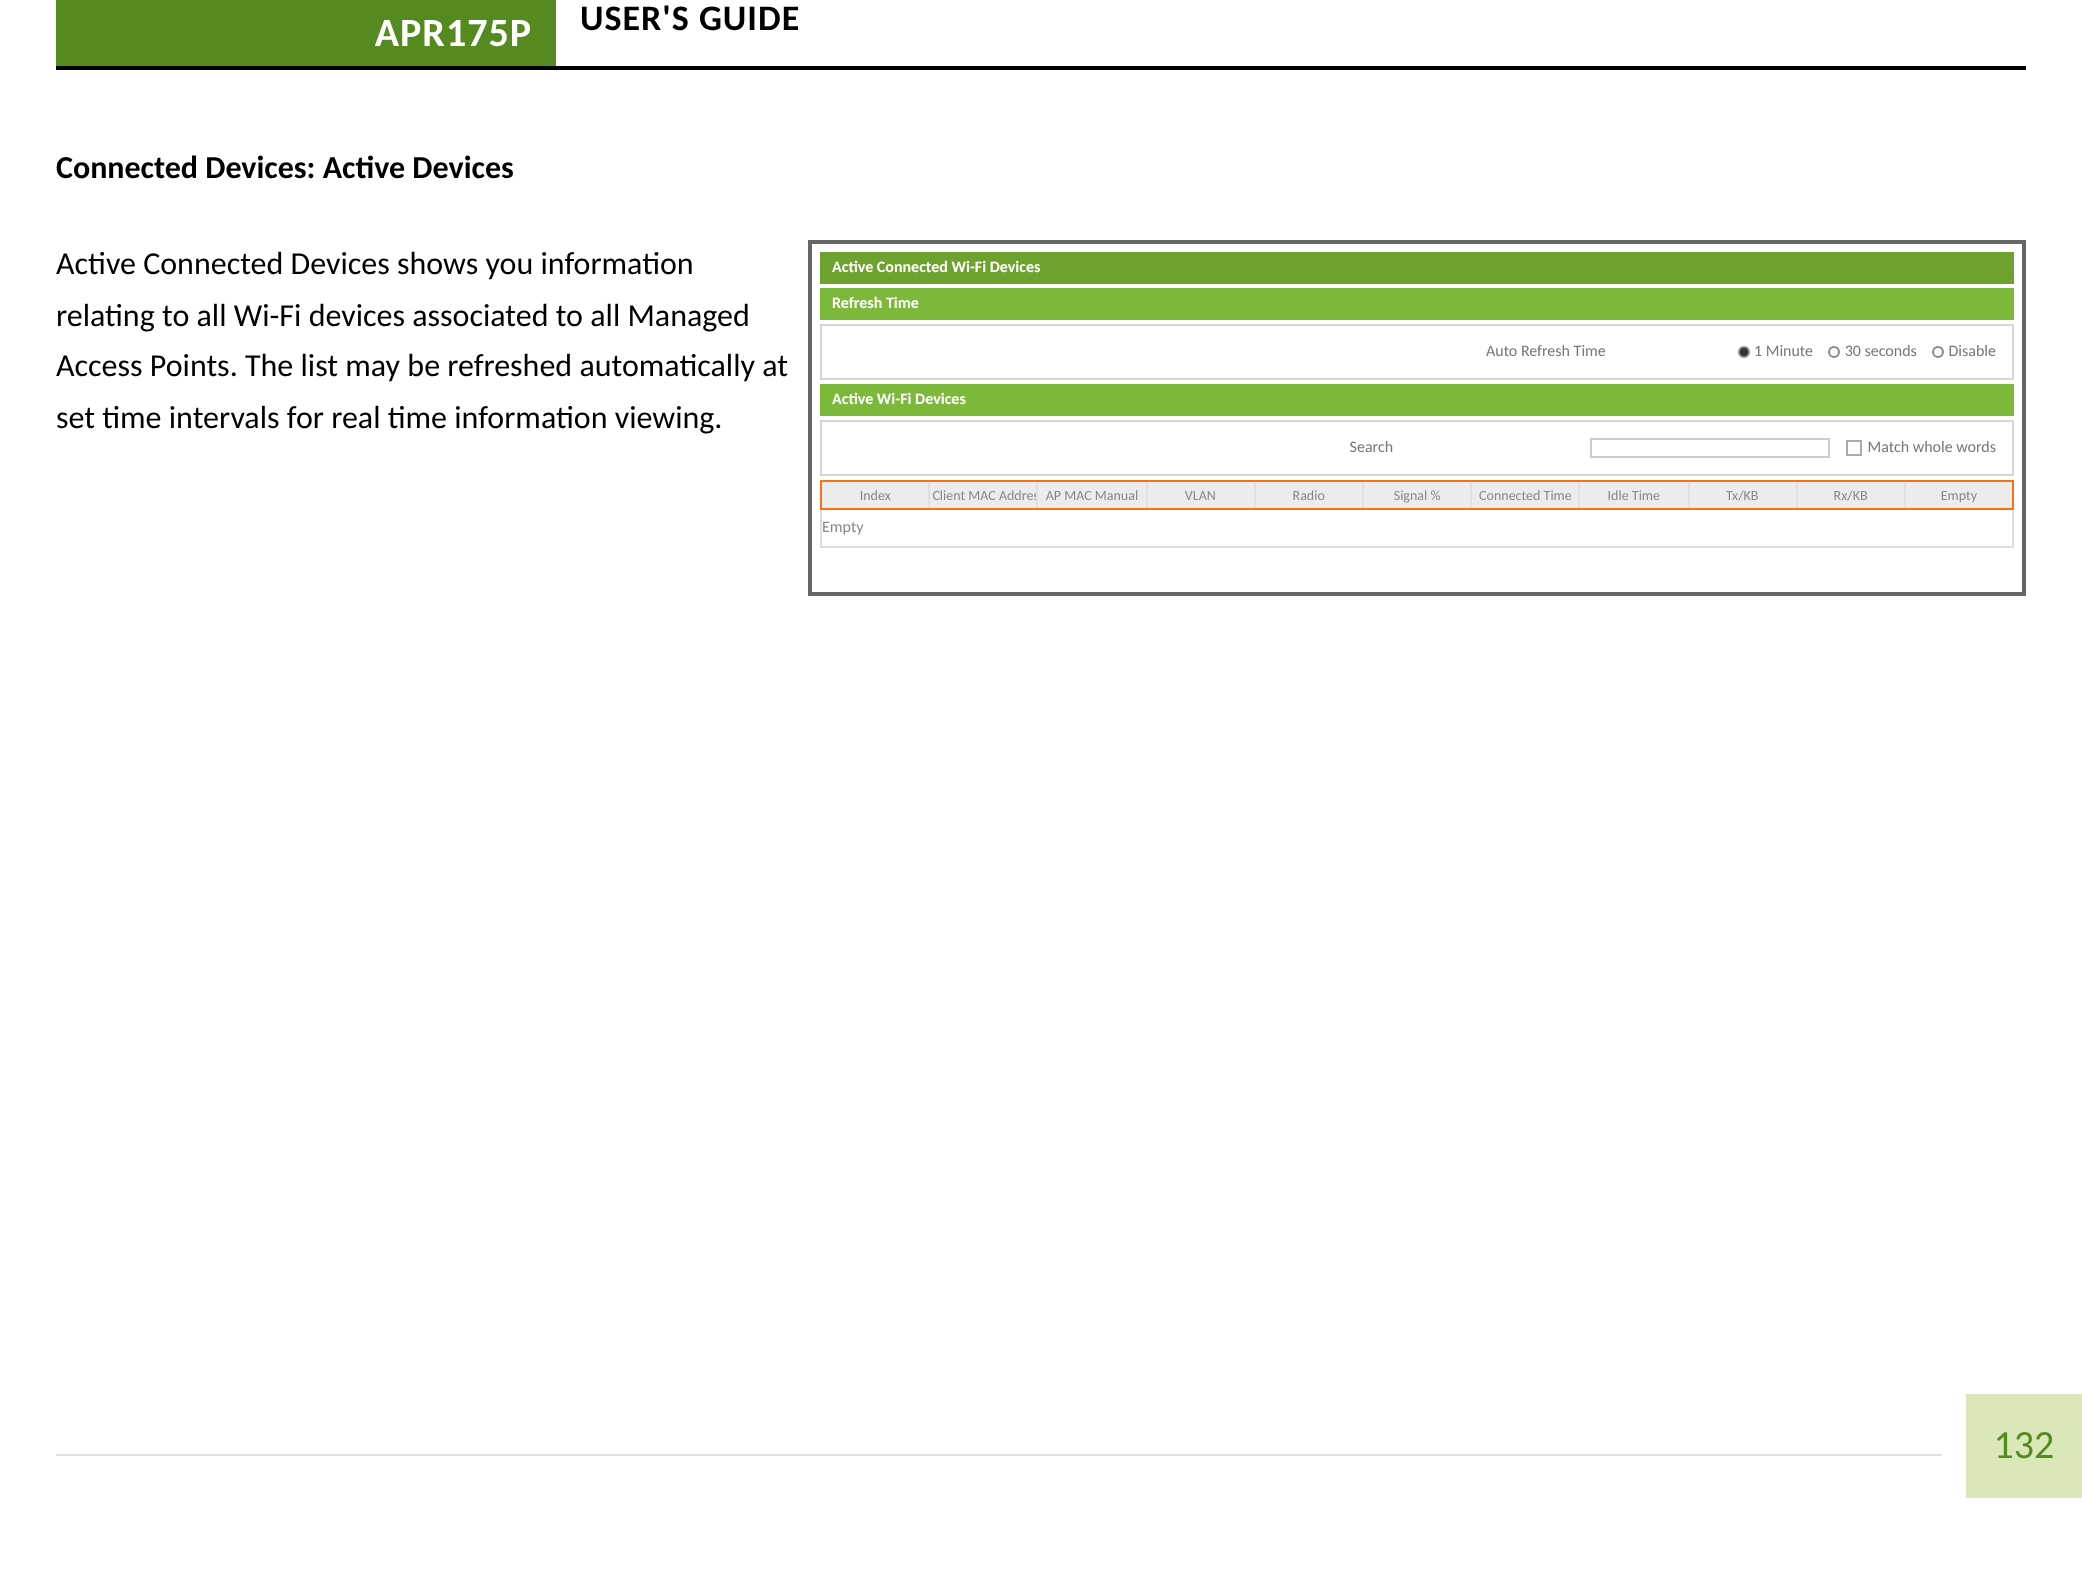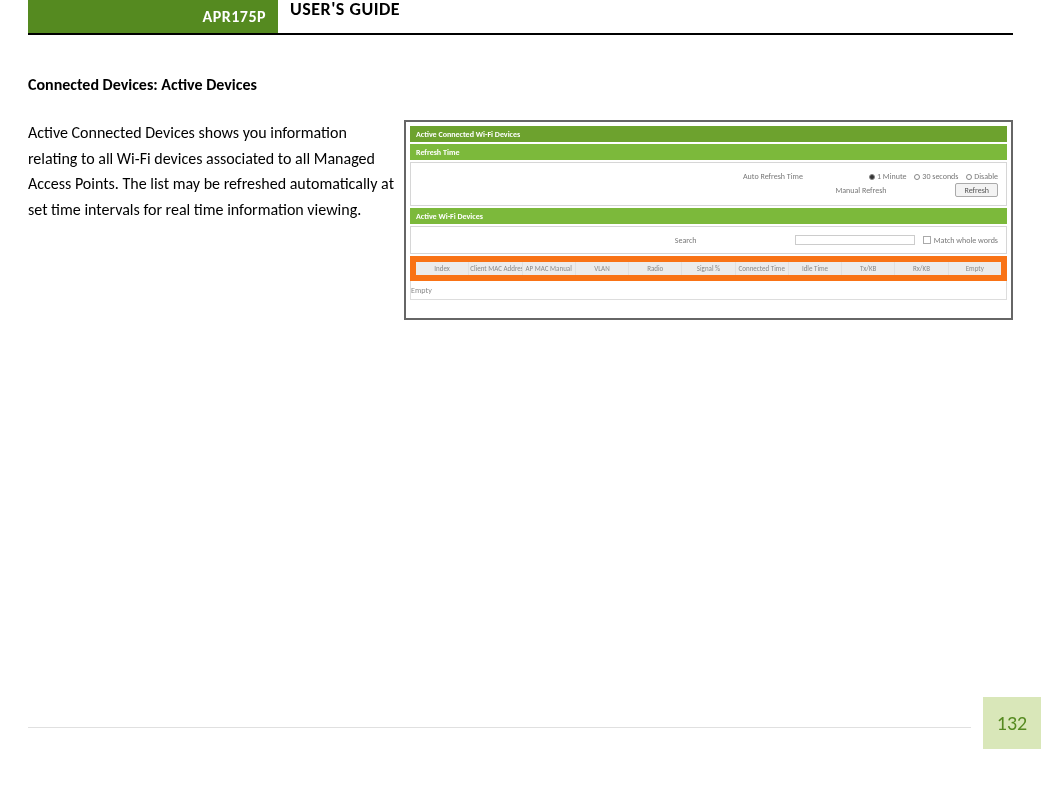--- a/index.html
+++ b/index.html
@@ -3,21 +3,21 @@
 <meta charset="utf-8">
 <style>
   * { box-sizing: border-box; margin: 0; padding: 0; }
   html, body { width: 1041px; height: 791px; font-family: Calibri, Arial, sans-serif; background: #fff; color: #000; }
   .page { width: 1041px; height: 791px; position: relative; }
 
   
   .header-row { position: absolute; top: 0; left: 0; right: 0; height: 40px; }
   .header-tab {
     position: absolute; left: 28px; top: 0; width: 250px; height: 33px;
-    background: #558a20; color: #fff; font-weight: bold; font-size: 16px;
+    background: #558a20; color: #fff; font-weight: bold; font-size: 20px;
     display: flex; align-items: center; justify-content: flex-end; padding-right: 12px;
     letter-spacing: 0.5px;
   }
   .header-title {
     position: absolute; left: 290px; top: 0; height: 18px;
     display: flex; align-items: center; font-weight: bold; font-size: 18px;
     letter-spacing: 0.5px;
   }
   .header-rule {
     position: absolute; left: 28px; right: 28px; top: 33px; height: 2px; background: #000;
@@ -25,33 +25,33 @@
 
   
   .content { position: absolute; top: 55px; left: 28px; right: 28px; }
   .section-heading { font-weight: bold; font-size: 16px; margin-top: 20px; margin-bottom: 26px; }
   .two-col { display: flex; gap: 6px; }
   .left-col { width: 370px; }
   .body-text { font-size: 16px; line-height: 1.6; }
 
   
   .shot {
-    flex: 1; border: 2px solid #666; background: #fff; height: 200px; position: relative;
+    flex: 1; border: 2px solid #666; background: #fff; height: 178px; position: relative;
     padding: 4px; font-size: 10px; color: #555; overflow: hidden;
   }
   .bar { color: #fff; font-weight: bold; font-size: 8px; padding: 3px 6px; margin-bottom: 2px; }
   .bar-dark  { background: #6da22e; }
   .bar-light { background: #7cb93b; }
   .panel { border: 1px solid #d6d6d6; padding: 6px 8px; margin-bottom: 2px; }
   .frow { display: flex; align-items: center; margin: 2px 0; font-size: 8px; color: #777; justify-content: flex-end; }
   .flabel { width: 120px; }
   .radio { display:inline-block; width:6px; height:6px; border:1px solid #888; border-radius:50%; margin:0 2px 0 6px; vertical-align:middle; }
   .radio.sel { background:#333; }
   .btn { display:inline-block; border:1px solid #aaa; background:#f3f3f3; color:#555; font-size:8px; padding:1px 8px; border-radius:2px; }
-  .tbl-head { background:#ececec; border:6px solid #f97316; display:flex; font-size:7px; color:#888; }
+  .tbl-head { background:#ececec; border:1px solid #f97316; display:flex; font-size:7px; color:#888; }
   .tbl-head span { flex:1; text-align:center; padding:2px 1px; border-right:1px solid #e0e0e0; white-space:nowrap; overflow:hidden; }
   .tbl-head span:last-child { border-right:none; }
   .tbl-empty { text-align:left; font-size:8px; color:#888; padding:4px 0; border:1px solid #ddd; border-top:none; }
 
   
   .pagenum-box {
     position: absolute; right: 0; bottom: 42px; width: 58px; height: 52px;
     background: #d9e7b9; color: #558a20; font-size: 20px; font-weight: 500;
     display: flex; align-items: center; justify-content: center;
   }
@@ -82,24 +82,20 @@
         <div class="bar bar-light">Refresh Time</div>
         <div class="panel">
           <div class="frow">
             <span class="flabel">Auto Refresh Time</span>
             <span>
               <span class="radio sel"></span><span>1 Minute</span>
               <span class="radio"></span><span>30 seconds</span>
               <span class="radio"></span><span>Disable</span>
             </span>
           </div>
-          <div class="frow">
-            <span class="flabel">Manual Refresh</span>
-            <span class="btn">Refresh</span>
-          </div>
         </div>
 
         <div class="bar bar-light">Active Wi-Fi Devices</div>
         <div class="panel">
           <div class="frow">
             <span class="flabel">Search</span>
             <span style="display:inline-block;width:120px;height:10px;border:1px solid #ccc;background:#fff;margin-right:8px;"></span>
             <span style="display:inline-block;width:8px;height:8px;border:1px solid #aaa;margin-right:3px;"></span>
             <span>Match whole words</span>
           </div>

